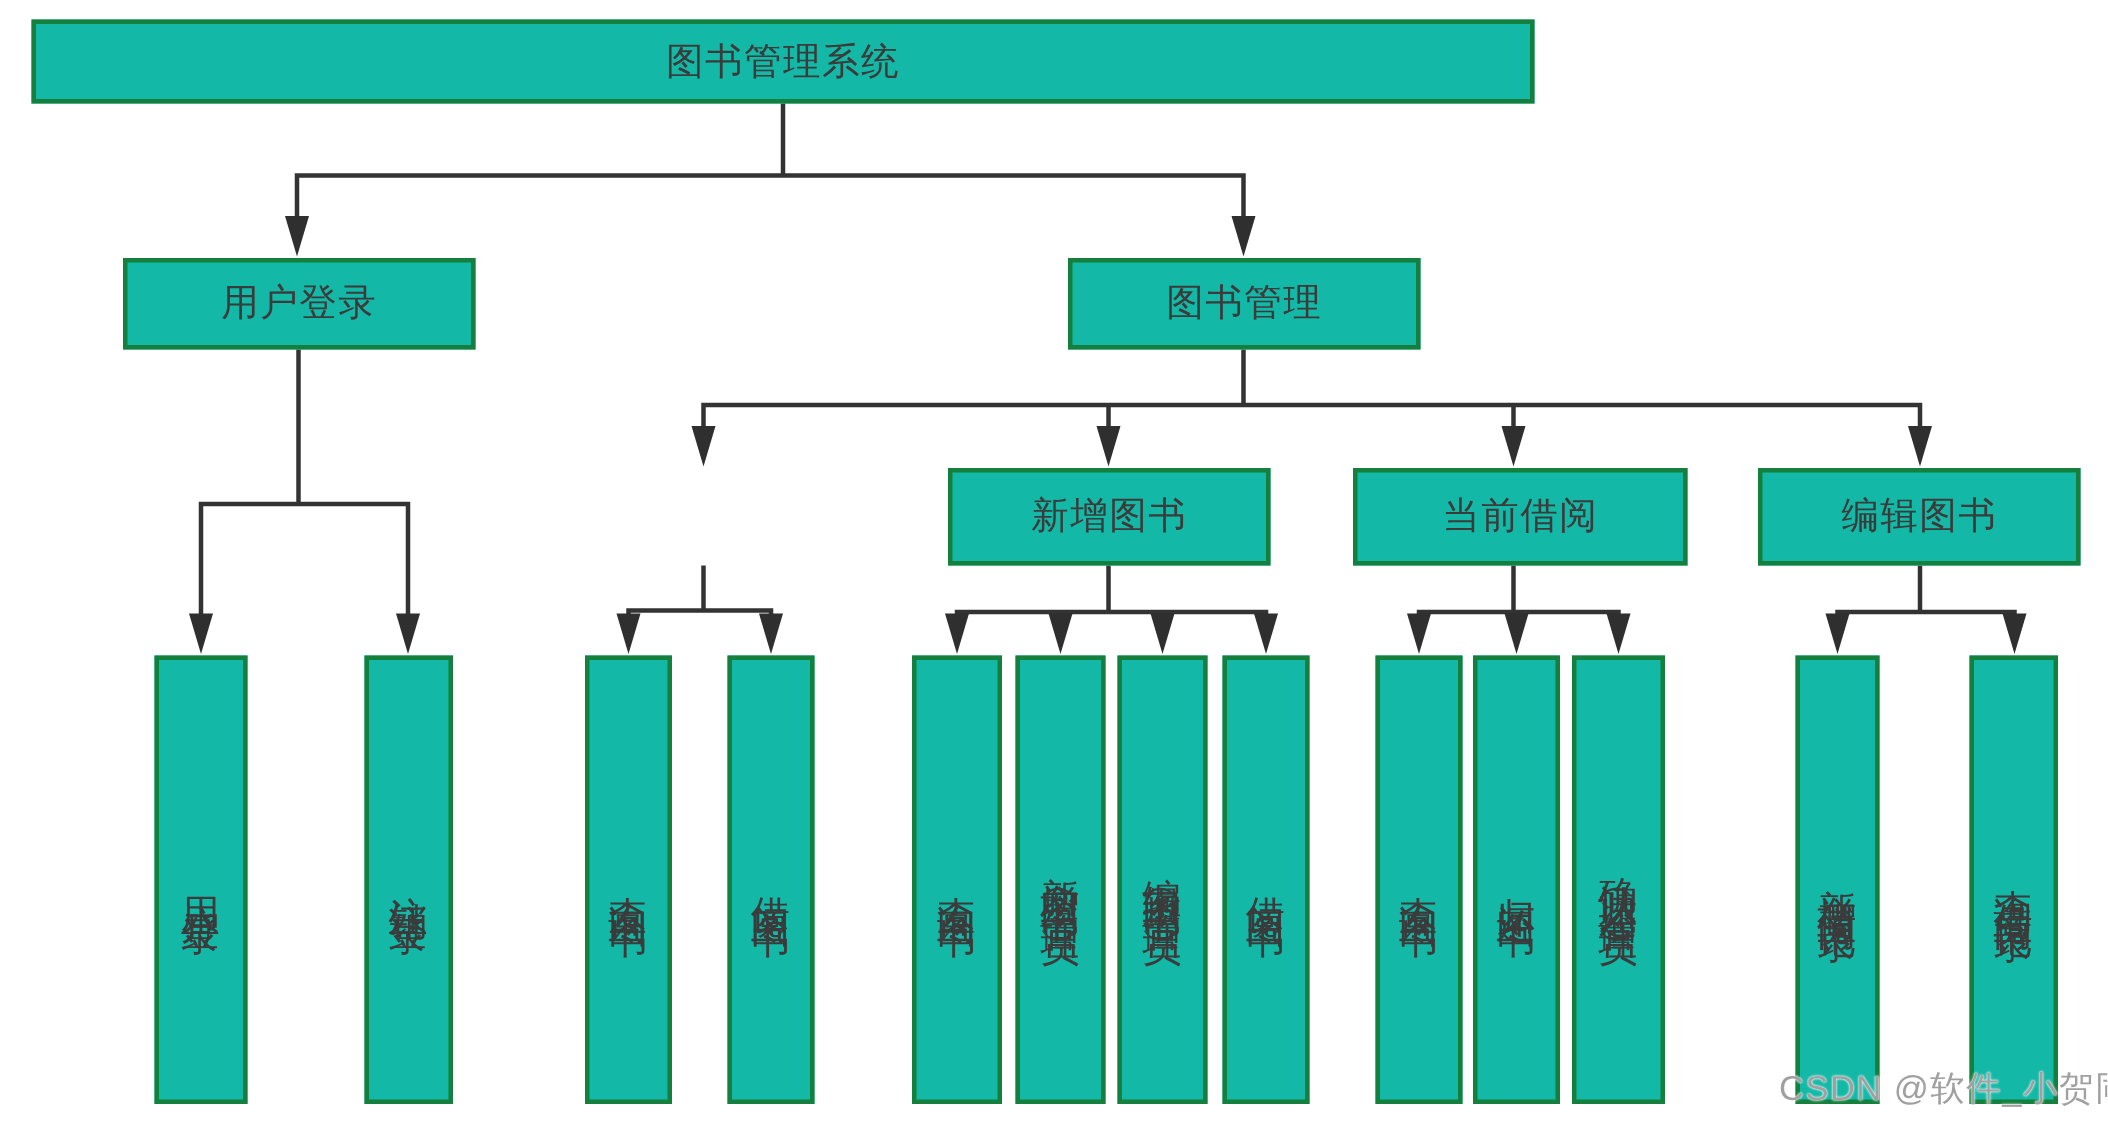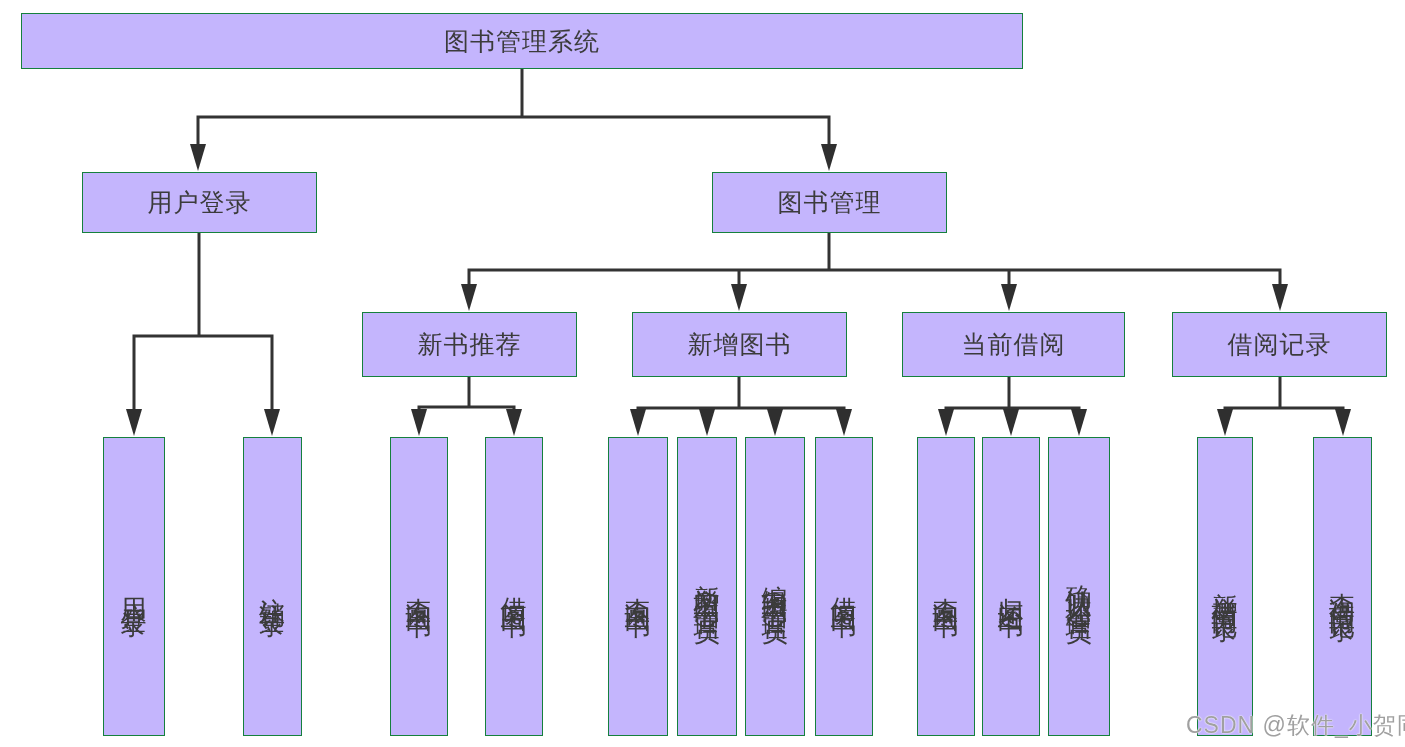--- a/index.html
+++ b/index.html
@@ -13,22 +13,22 @@
   }
   .connectors {
     position: absolute;
     left: 0; top: 0;
     width: 1405px; height: 747px;
     pointer-events: none;
   }
   .box {
     position: absolute;
     box-sizing: border-box;
-    border: 1px solid #15803d;
-    background: #c4b5fd;
+    border: 3px solid #15803d;
+    background: #14b8a6;
     display: flex;
     align-items: center;
     justify-content: center;
     color: #3b3b3b;
     font-size: 25px;
     letter-spacing: 1px;
     text-align: center;
     line-height: 1;
   }
   .vbox {
@@ -134,24 +134,23 @@
       <polygon points="1217,409 1233,409 1225,436"></polygon>
       <polygon points="1335,409 1351,409 1343,436"></polygon>
     </g>
   </svg>
 
   <div class="box" id="root-box">图书管理系统</div>
 
   <div class="box" id="n-user-login">用户登录</div>
   <div class="box" id="n-book-mgmt">图书管理</div>
 
-  <div class="box" id="n-new-book">新书推荐</div>
   <div class="box" id="n-book-borrow">新增图书</div>
   <div class="box" id="n-current-borrow">当前借阅</div>
-  <div class="box" id="n-borrow-record">借阅记录</div>
+  <div class="box" id="n-borrow-record">编辑图书</div>
 
   <div class="box vbox leaf" id="l-user-login">用户登录</div>
   <div class="box vbox leaf" id="l-logout">注销登录</div>
 
   <div class="box vbox leaf" id="l-nb-query">查询图书</div>
   <div class="box vbox leaf" id="l-nb-borrow">借阅图书</div>
 
   <div class="box vbox leaf" id="l-bb-query">查询图书</div>
   <div class="box vbox leaf" id="l-bb-add">新增图书（管理员）</div>
   <div class="box vbox leaf" id="l-bb-edit">编辑图书（管理员）</div>

